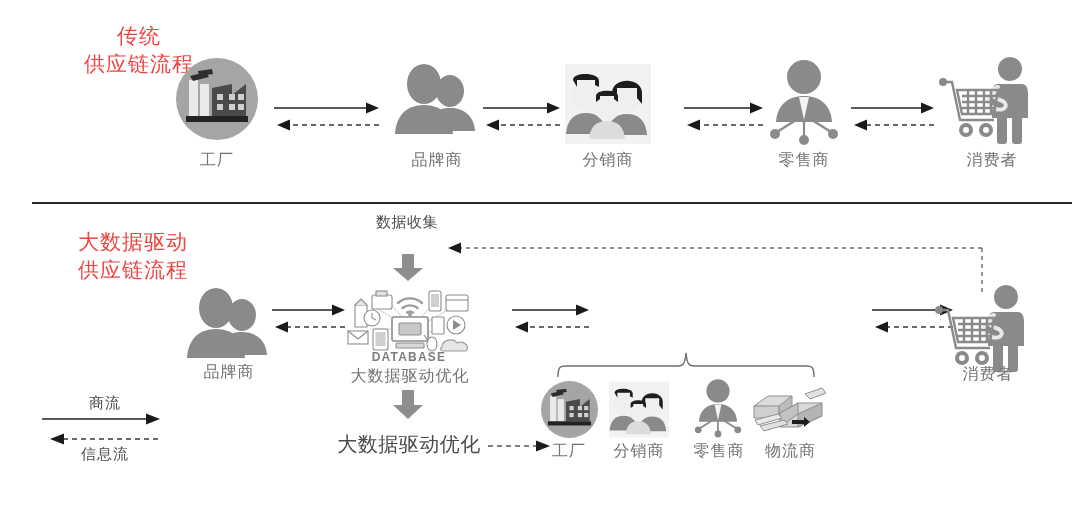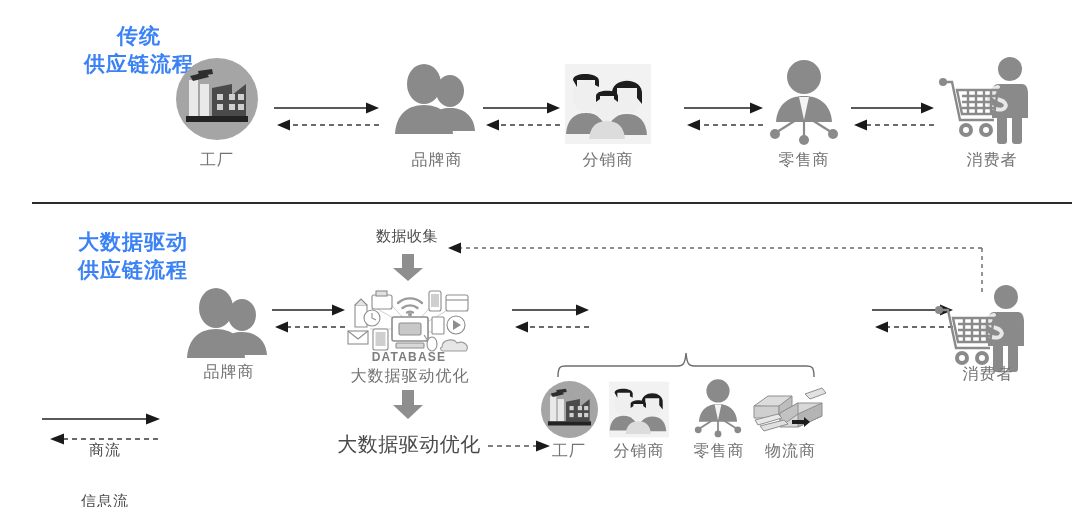--- a/index.html
+++ b/index.html
@@ -6,22 +6,22 @@
   body{
     width:1080px;height:507px;background:#ffffff;
     font-family:"Liberation Serif","DejaVu Serif",serif;
     color:#3a3a3a;position:relative;overflow:hidden;
   }
   .canvas{position:absolute;left:0;top:0;width:1080px;height:507px;}
   .abs{position:absolute;}
 
   
   .section-title{
-    font-size:21px;line-height:28px;color:#3b82f6;
-    text-align:center;font-weight:700;letter-spacing:1px;
+    font-size:21px;line-height:28px;color:#ef4444;
+    text-align:center;font-weight:400;letter-spacing:1px;
     font-family:"Liberation Serif","DejaVu Serif",serif;
   }
 
   
   .divider{
     position:absolute;left:32px;top:202px;width:1040px;height:0;
     border-top:2px solid #2b2b2b;
   }
 
   
@@ -37,21 +37,21 @@
   
   .icon-box{position:absolute;}
 
   
   .arrow-pair{position:absolute;}
   svg{display:block;overflow:visible;}
 
   
   .legend-text{
     position:absolute;font-size:15px;color:#4a4a4a;letter-spacing:1px;
-    white-space:nowrap;text-align:center;margin-top:47px;
+    white-space:nowrap;text-align:center;
   }
 </style>
 </head>
 <body>
 
 <div class="canvas">
 
   <div class="section-title abs" style="left:44px;top:22px;width:190px;">
     <div>传统</div>
     <div>供应链流程</div>
@@ -217,21 +217,21 @@
 
   <div class="arrow-pair" style="left:272px;top:300px;">
     <svg width="76" height="36" viewBox="0 0 76 36">
       <line x1="0" y1="10" x2="60" y2="10" stroke="#222" stroke-width="1.6"></line>
       <polygon points="60,4.5 73,10 60,15.5" fill="#1a1a1a"></polygon>
       <line x1="73" y1="27" x2="16" y2="27" stroke="#3a3a3a" stroke-width="1.4" stroke-dasharray="5,4"></line>
       <polygon points="16,21.5 3,27 16,32.5" fill="#1a1a1a"></polygon>
     </svg>
   </div>
 
-  <div class="small-label" style="left:357px;top:226px;width:100px;">数据收集</div>
+  <div class="small-label" style="left:357px;top:212px;width:100px;">数据收集</div>
 
   <div class="icon-box" style="left:392px;top:254px;">
     <svg width="32" height="28" viewBox="0 0 32 28">
       <path d="M10 0 L22 0 L22 14 L31 14 L16 27 L1 14 L10 14 Z" fill="#8e8e8e"></path>
     </svg>
   </div>
 
   <div class="abs" style="left:445px;top:240px;">
     <svg width="548" height="60" viewBox="0 0 548 60">
       <polyline points="537,8 537,52" stroke="#6a6a6a" stroke-width="1.4" fill="none" stroke-dasharray="4,4"></polyline>

